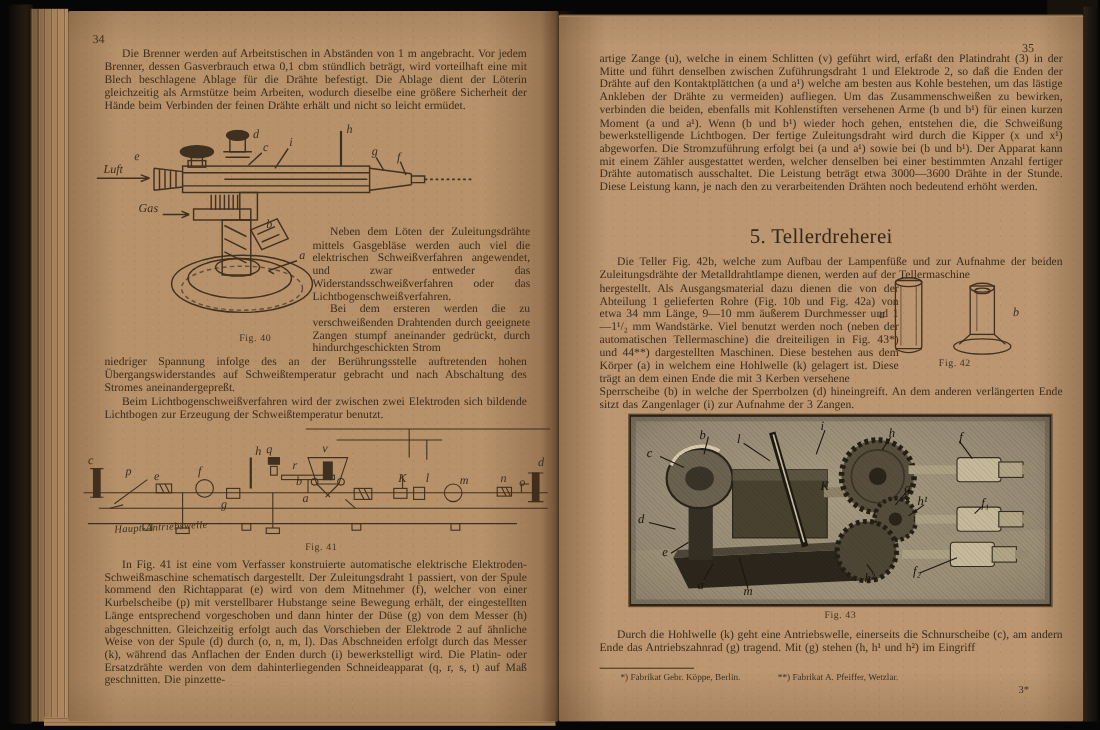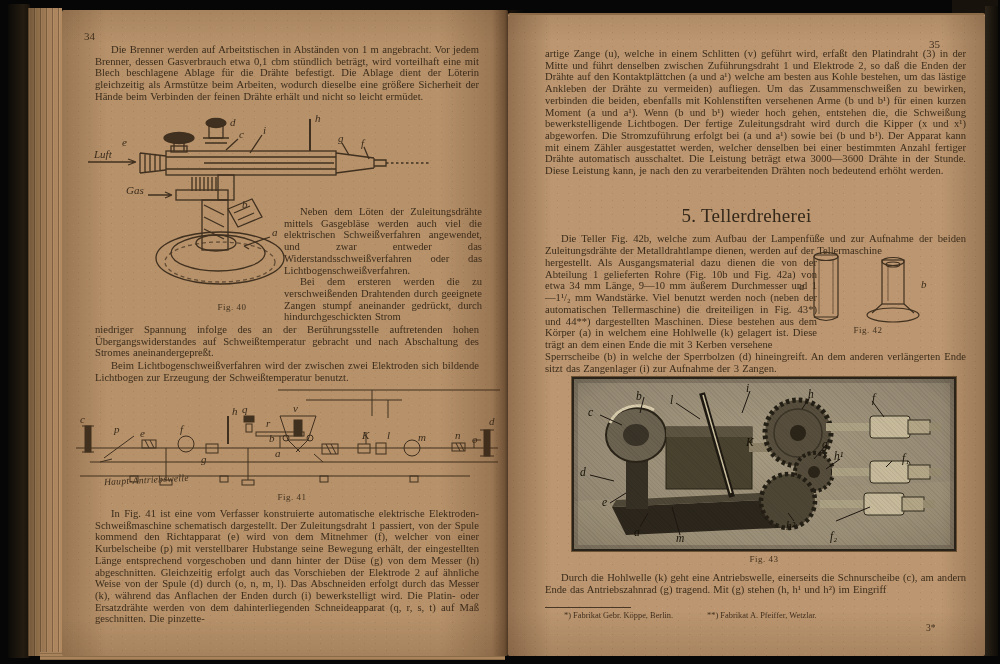--- a/index.html
+++ b/index.html
@@ -273,27 +273,27 @@
       </svg>
       <span class="plabel" style="left:62px;top:12px">b</span>
       <span class="plabel" style="left:14px;top:28px">c</span>
       <span class="plabel" style="left:96px;top:16px">l</span>
       <span class="plabel" style="left:172px;top:4px">i</span>
       <span class="plabel" style="left:234px;top:10px">h</span>
       <span class="plabel" style="left:298px;top:14px">f</span>
       <span class="plabel" style="left:172px;top:58px">K</span>
       <span class="plabel" style="left:248px;top:60px">g</span>
       <span class="plabel" style="left:260px;top:72px">h¹</span>
-      <span class="plabel" style="left:328px;top:74px">f₁</span>
+      <span class="plabel" style="left:318px;top:74px">f₁</span>
       <span class="plabel" style="left:6px;top:88px">d</span>
       <span class="plabel" style="left:28px;top:118px">e</span>
       <span class="plabel" style="left:60px;top:148px">a</span>
       <span class="plabel" style="left:102px;top:154px">m</span>
       <span class="plabel" style="left:212px;top:142px">h²</span>
-      <span class="plabel" style="left:256px;top:152px">f₂</span>
+      <span class="plabel" style="left:256px;top:136px">f₂</span>
     </div>
     <div class="caption" style="left:64px;top:539px;width:384px">Fig. 43</div>
 
     <p class="txt ind" style="left:37px;top:557px;width:421px">Durch die Hohlwelle (k) geht eine Antriebswelle, einerseits die Schnurscheibe (c), am andern Ende das Antriebszahnrad (g) tragend. Mit (g) stehen (h, h¹ und h²) im Eingriff</p>
 
     <div class="fnrule" style="left:37px;top:592px"></div>
     <div class="footnote" style="left:56px;top:596px">
       <span>*) Fabrikat Gebr. Köppe, Berlin.</span>
       <span>**) Fabrikat A. Pfeiffer, Wetzlar.</span>
     </div>

